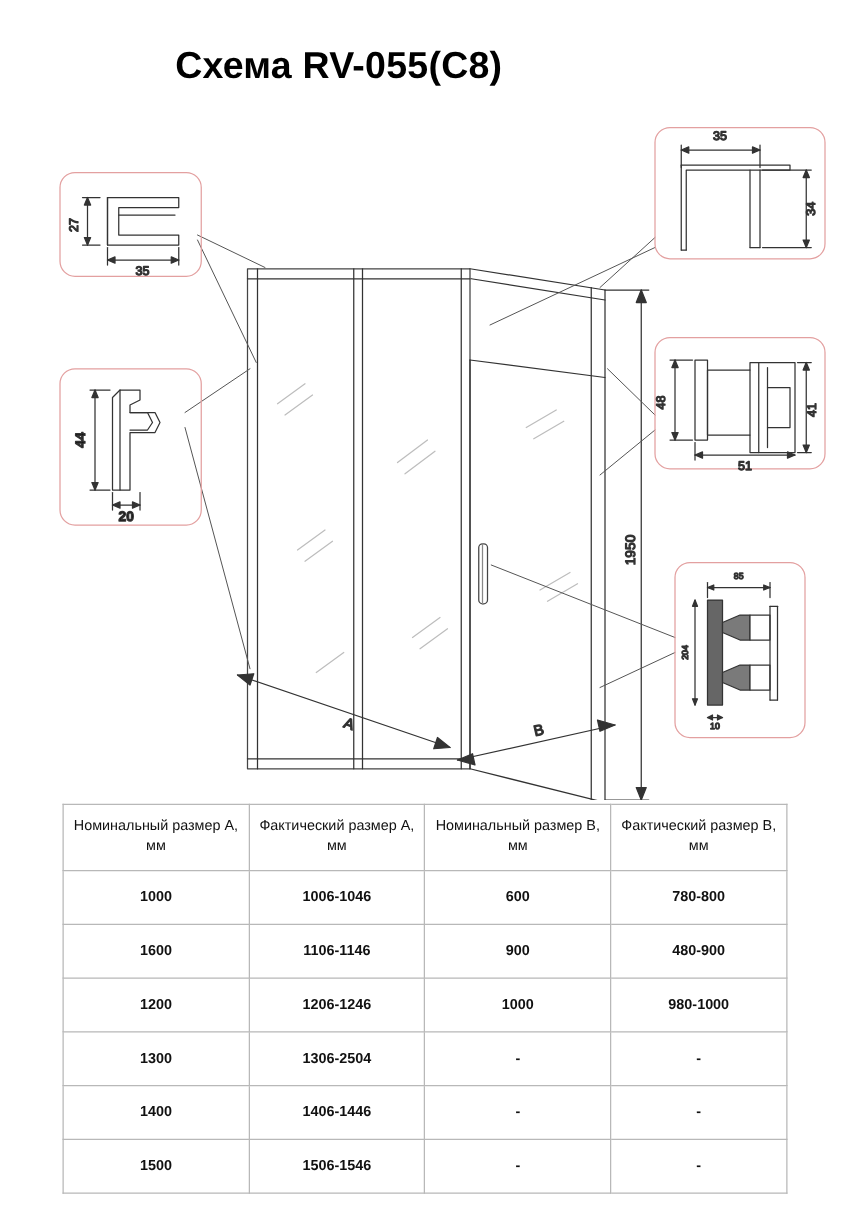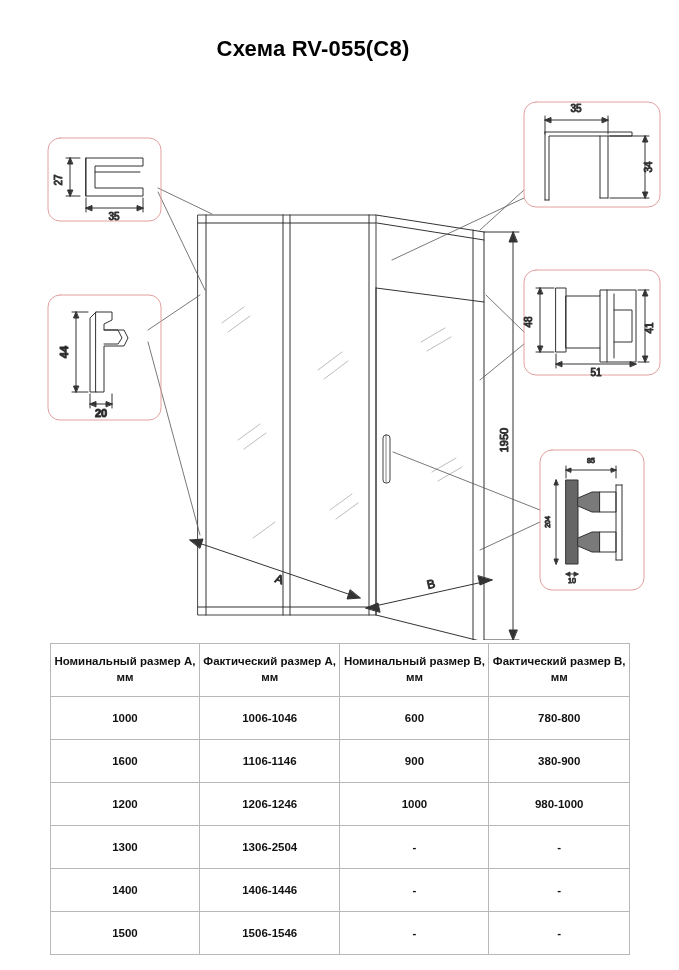--- a/index.html
+++ b/index.html
@@ -20,25 +20,24 @@
     width: 679px;
     height: 970px;
     background: #fff;
   }
   #title {
     position: absolute;
     top: 36px;
     left: 0;
     width: 542px;
     text-align: center;
-    font-size: 22px;
+    font-size: 30px;
     font-weight: 700;
     letter-spacing: 0.2px;
     color: #000;
-    margin-left: 42px;
   }
   #drawing {
     position: absolute;
     left: 0;
     top: 80px;
     width: 679px;
     height: 560px;
   }
   
   #spec-table {
@@ -51,21 +50,21 @@
   }
   #spec-table th, #spec-table td {
     border: 1px solid #b8b8b8;
     text-align: center;
     color: #111;
     font-weight: 700;
   }
   #spec-table th {
     height: 48px;
     line-height: 1.35;
-    font-weight: 700;
+    font-weight: 400;
     padding: 2px 2px;
   }
   #spec-table td {
     height: 38px;
     padding: 2px 6px;
   }
 </style>
 </head>
 <body>
 
@@ -295,21 +294,21 @@
       <tr>
         <td>1000</td>
         <td>1006-1046</td>
         <td>600</td>
         <td>780-800</td>
       </tr>
       <tr>
         <td>1600</td>
         <td>1106-1146</td>
         <td>900</td>
-        <td>380-900</td>
+        <td>480-900</td>
       </tr>
       <tr>
         <td>1200</td>
         <td>1206-1246</td>
         <td>1000</td>
         <td>980-1000</td>
       </tr>
       <tr>
         <td>1300</td>
         <td>1306-2504</td>

